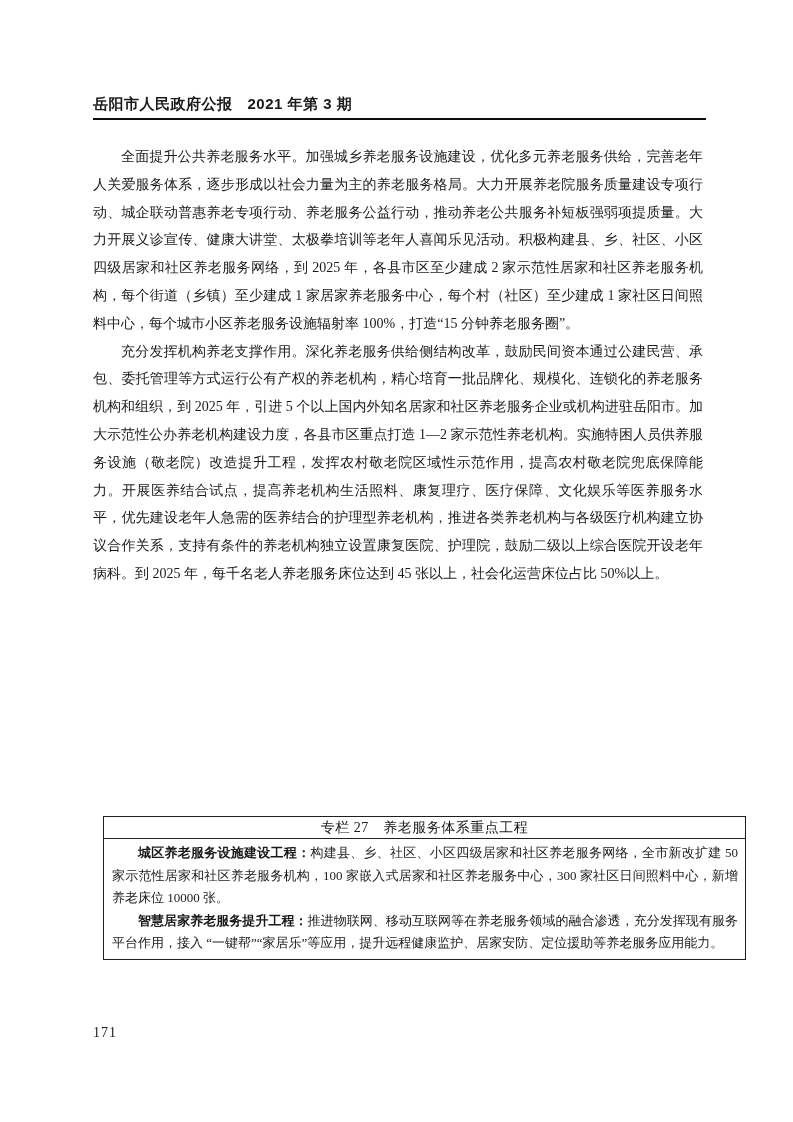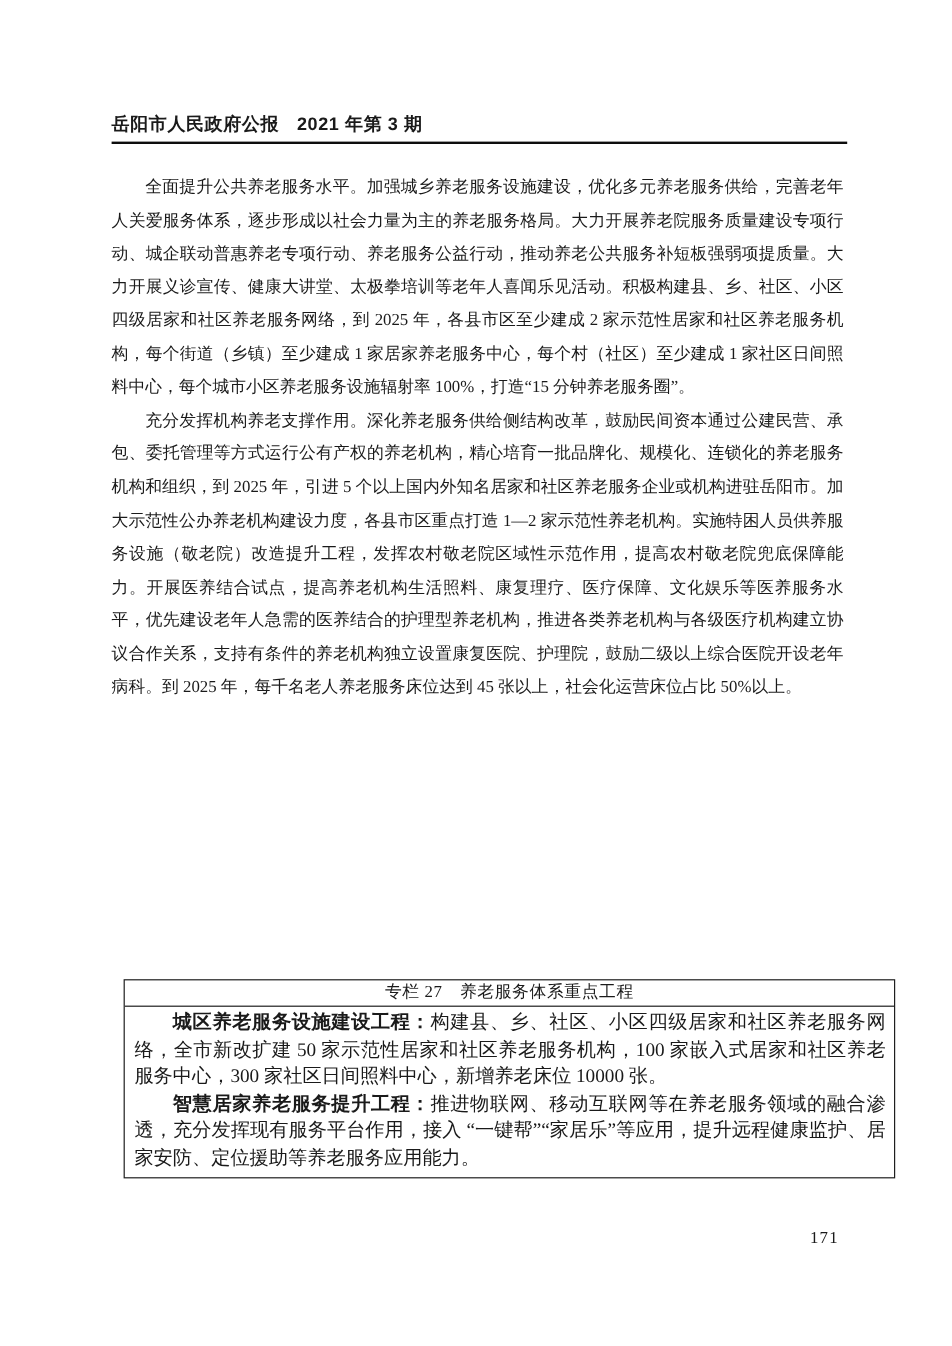--- a/index.html
+++ b/index.html
@@ -68,36 +68,35 @@
   .panel-title {
     height: 21px;
     line-height: 21px;
     text-align: center;
     font-size: 14px;
     border-bottom: 1.5px solid #1f1f1f;
     letter-spacing: 0.5px;
   }
   .panel-body {
     padding: 3px 7px 4px 8px;
-    font-size: 16px;
+    font-size: 13px;
     line-height: 22.5px;
     text-align: justify;
   }
   .panel-body p { margin: 0; text-indent: 2em; }
   .panel-body .lead {
     font-family: "Liberation Sans", "DejaVu Sans", sans-serif;
     font-weight: 700;
   }
   
   .page-number {
     position: absolute;
     top: 1025px;
     left: 93px;
     width: 606px;
-    text-align: right;
     font-size: 14px;
     letter-spacing: 1px;
   }
 </style>
 </head>
 <body>
 
 <div class="page">
 
   <div class="header">

